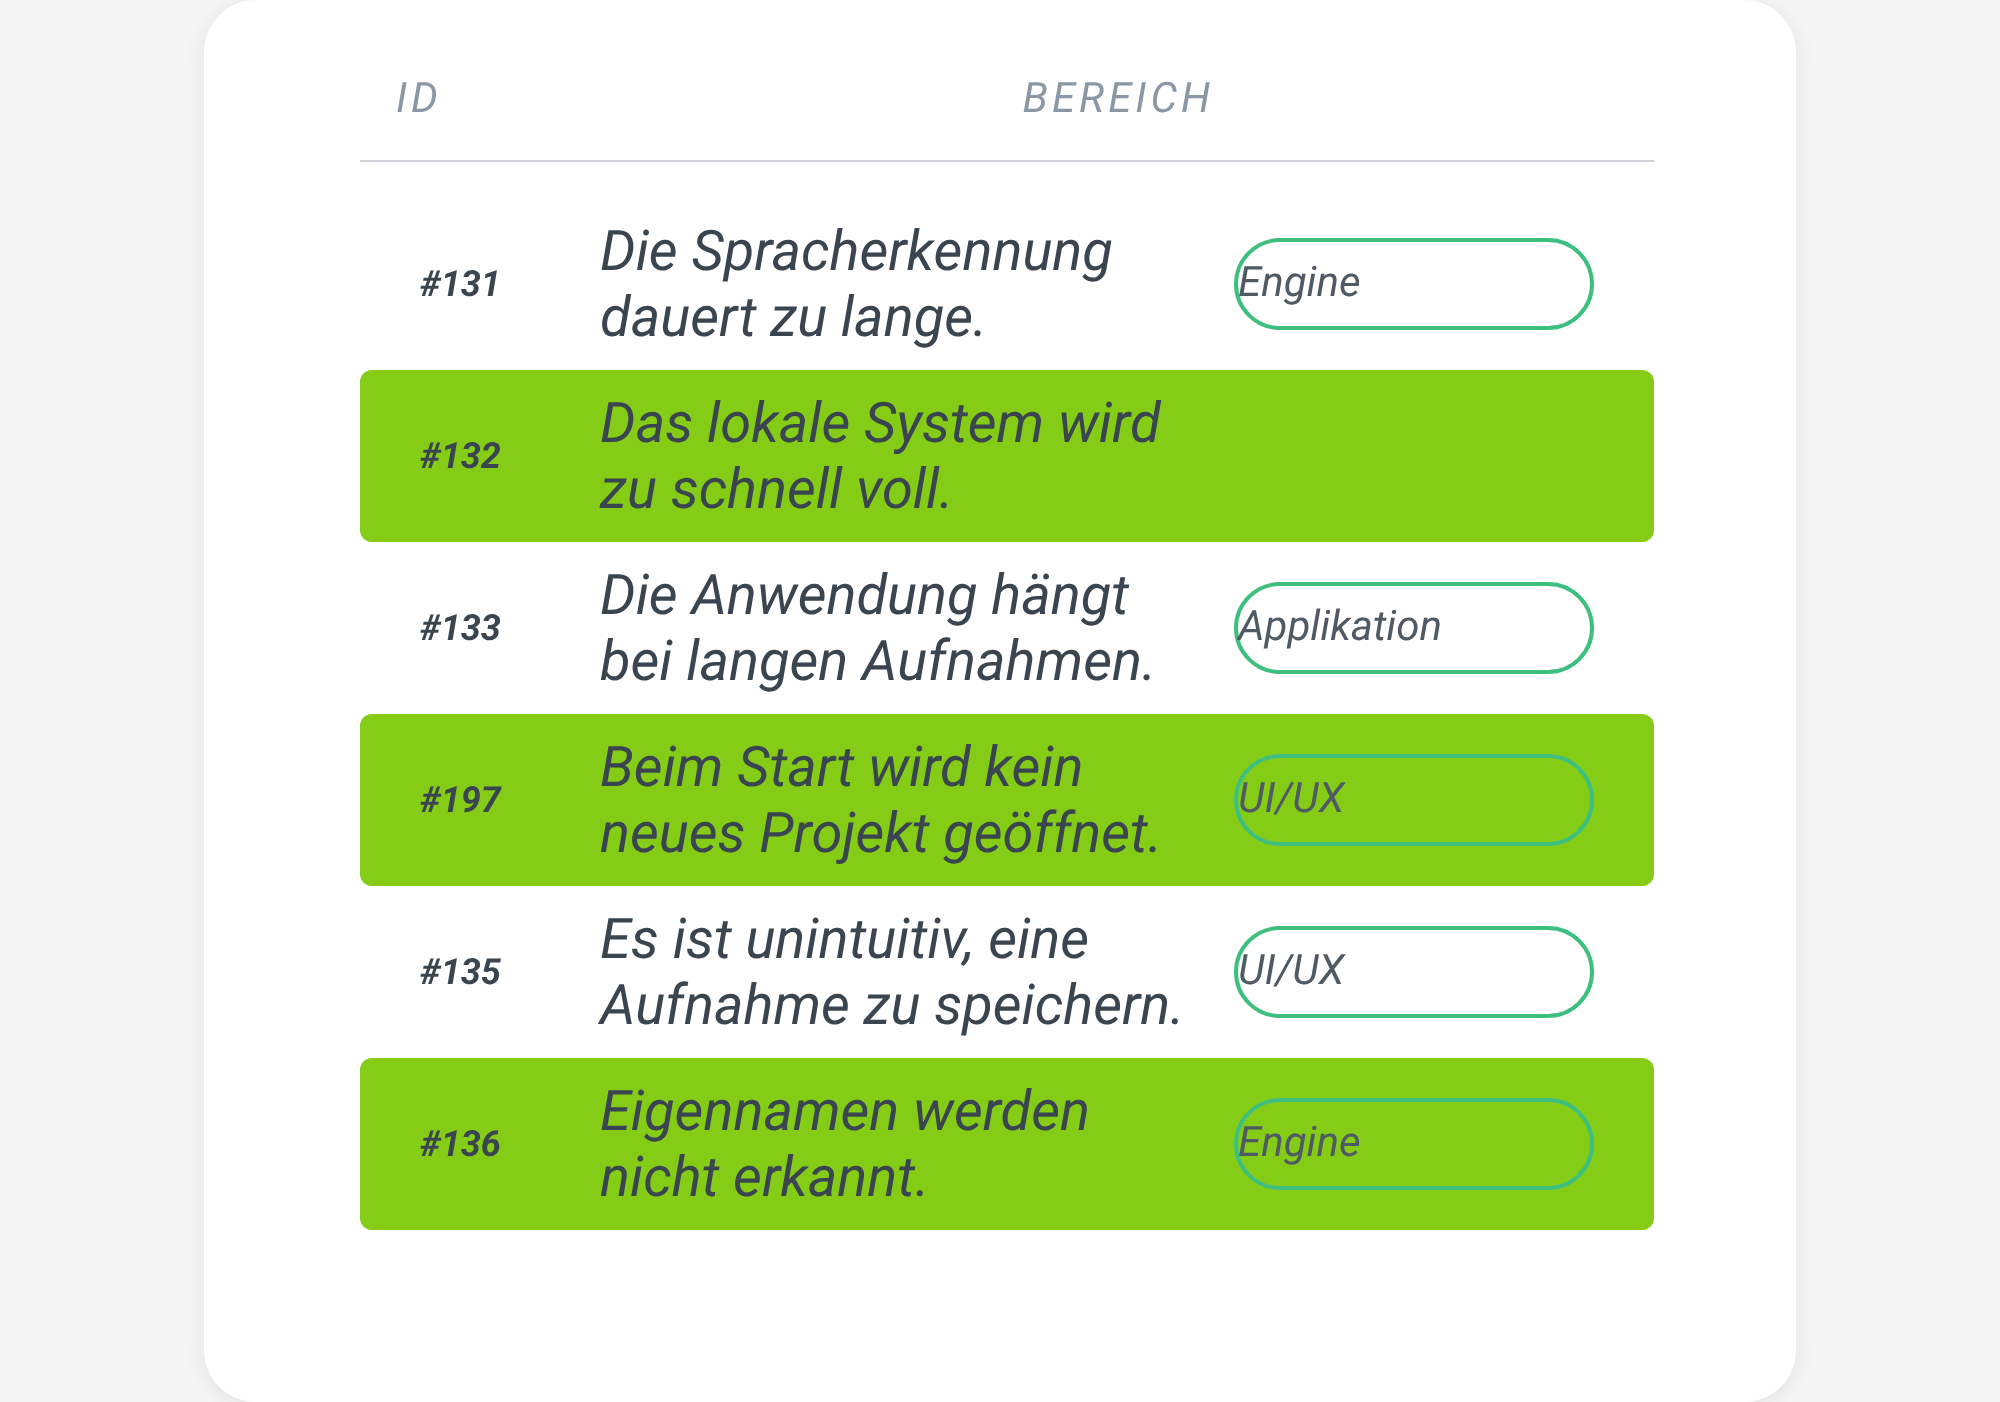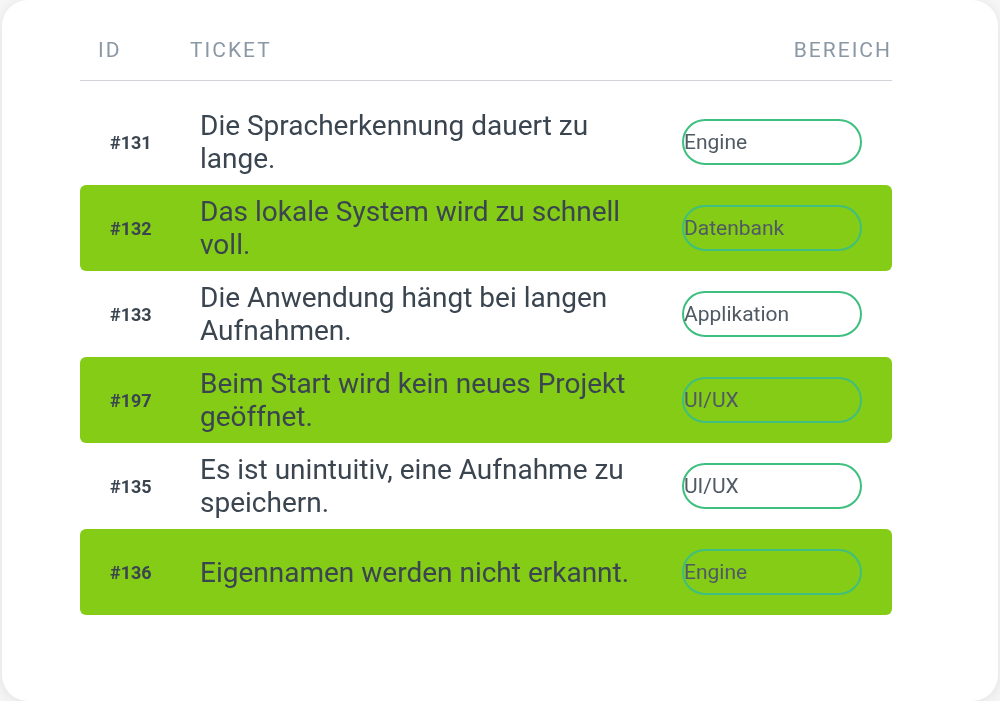--- a/index.html
+++ b/index.html
@@ -9,27 +9,28 @@
     }
     body {
       font-family: -apple-system, BlinkMacSystemFont, 'Segoe UI', Roboto, Helvetica, Arial, sans-serif;
       background: #f5f5f5;
       display: flex;
       align-items: flex-start;
       justify-content: center;
       min-height: 701px;
     }
     .card {
-      width: 996px;
+      width: 796px;
       height: 701px;
       background: #ffffff;
       border-radius: 26px;
       box-shadow: 0 2px 12px rgba(0,0,0,0.08);
-      padding: 38px 106px 30px 78px;
+      padding: 38px 71px 30px 78px;
       position: relative;
+      font-style: italic;
     }
     .header-row {
       display: grid;
       grid-template-columns: 110px 1fr 220px;
       align-items: center;
       padding: 0 0 18px 0;
       border-bottom: 1px solid #d0d4d8;
     }
     .header-cell {
       color: #8a98a5;
@@ -89,40 +90,36 @@
       
     }
   </style>
 </head>
 <body>
 
 <div class="card">
 
   <div class="header-row">
     <div class="header-cell header-id">ID</div>
-    <div class="header-cell">TICKET</div>
     <div class="header-cell header-bereich">BEREICH</div>
   </div>
 
   <div class="rows">
 
     <div class="row">
       <div class="cell-id">#131</div>
       <div class="cell-ticket">Die Spracherkennung dauert zu lange.</div>
       <div class="cell-bereich">
         <span class="pill">Engine</span>
       </div>
     </div>
 
     <div class="row alt">
       <div class="cell-id">#132</div>
       <div class="cell-ticket">Das lokale System wird zu schnell voll.</div>
-      <div class="cell-bereich">
-        <span class="pill">Datenbank</span>
-      </div>
     </div>
 
     <div class="row">
       <div class="cell-id">#133</div>
       <div class="cell-ticket">Die Anwendung hängt bei langen Aufnahmen.</div>
       <div class="cell-bereich">
         <span class="pill">Applikation</span>
       </div>
     </div>
 

